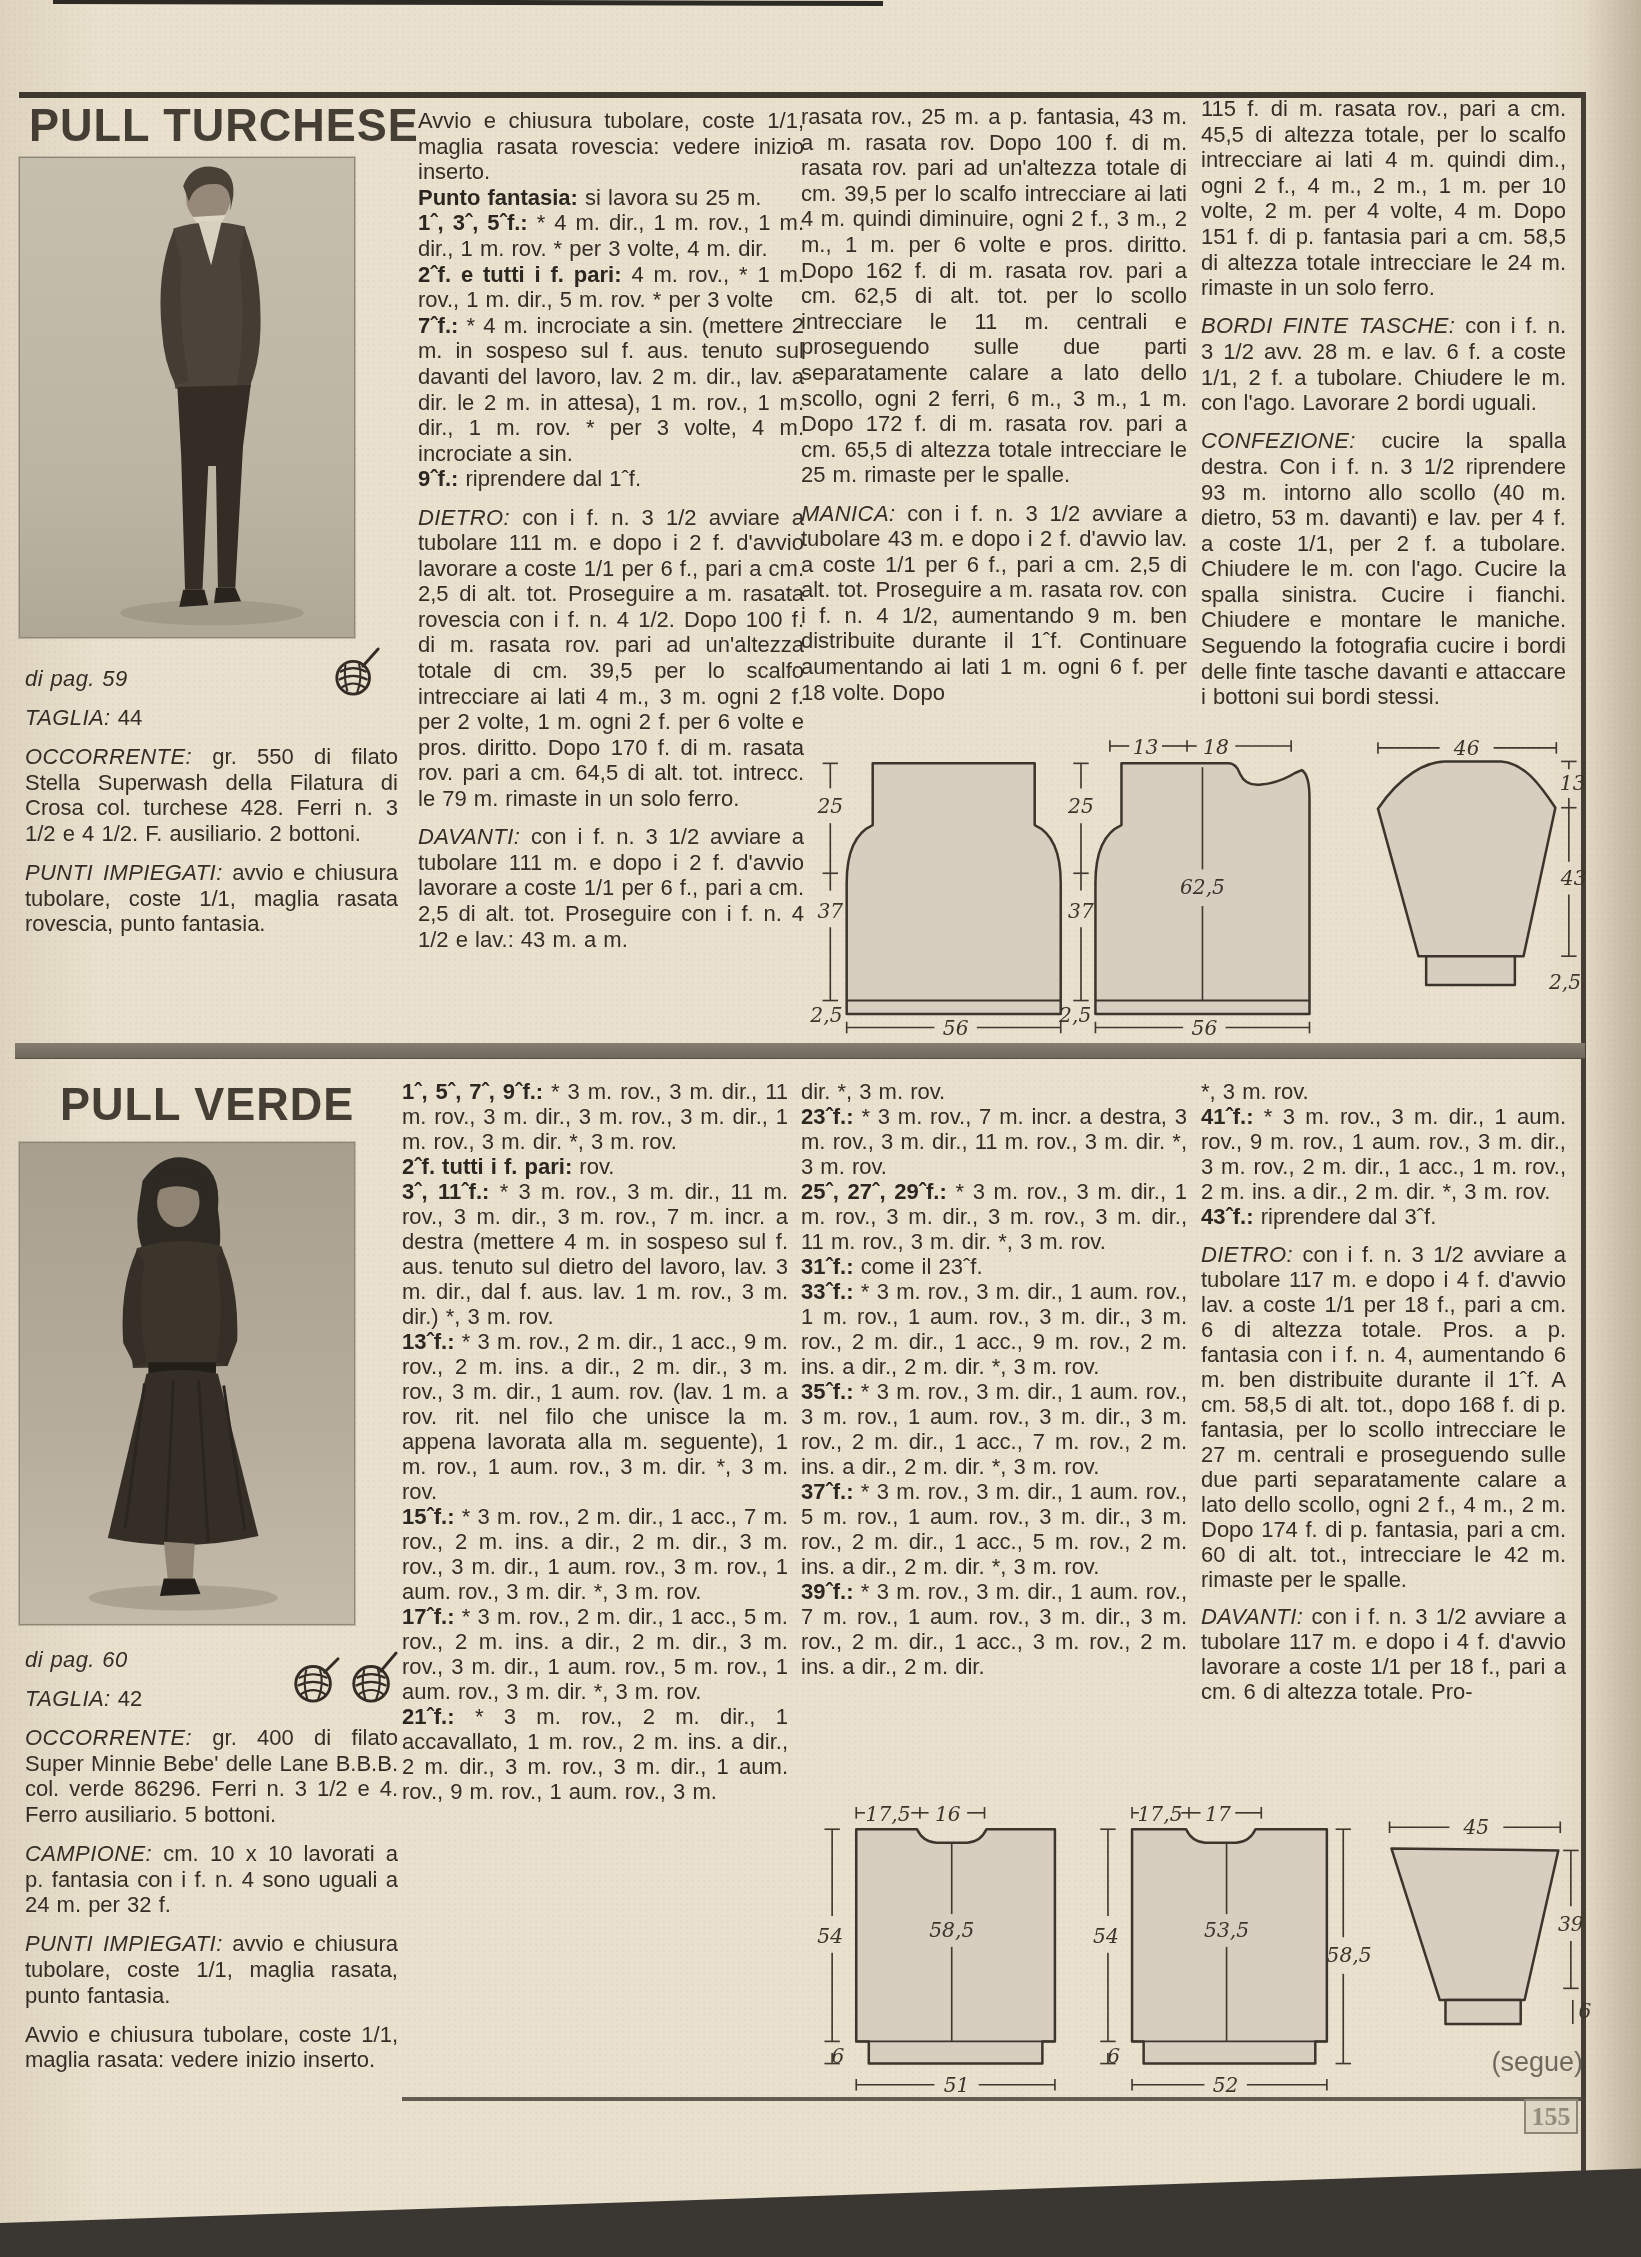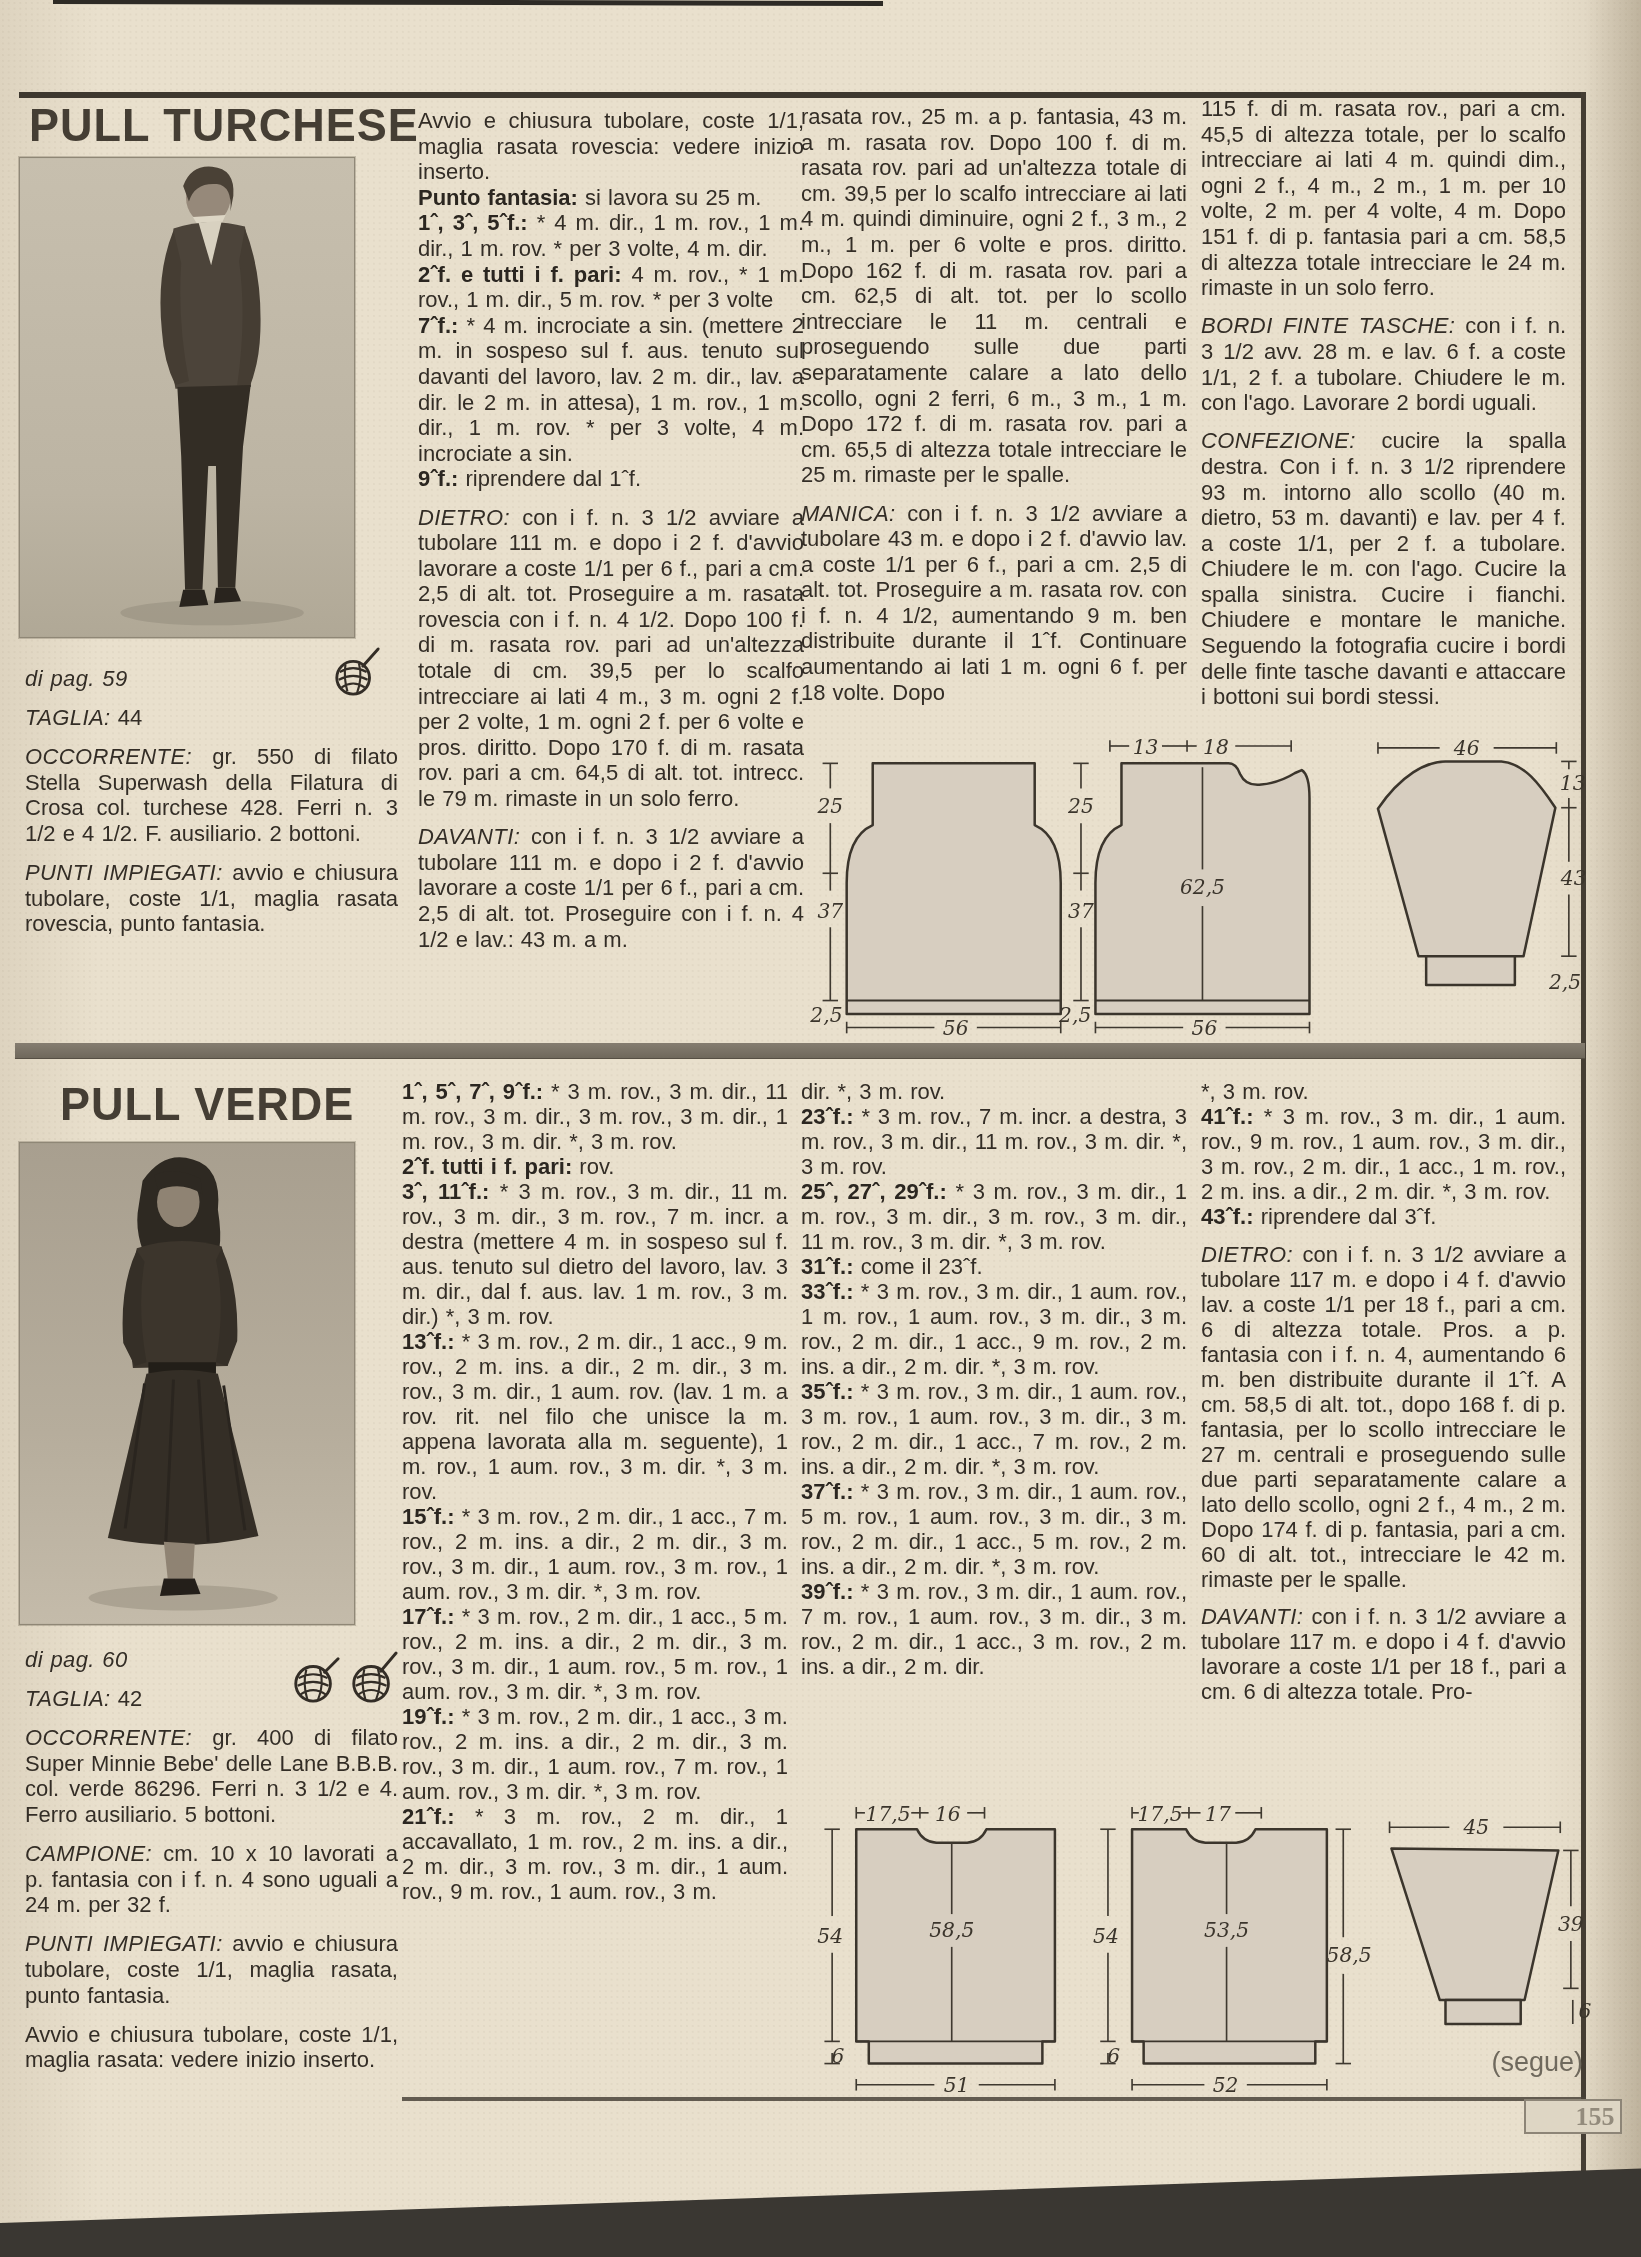--- a/index.html
+++ b/index.html
@@ -66,21 +66,21 @@
   .schem .piece line{stroke:#3b352c;stroke-width:2px;}
   .schem .dim line{stroke:#3f3930;stroke-width:1.7px;}
   .schem .dim text{font-family:"DejaVu Serif",serif;font-style:italic;font-size:21px;fill:#3b352c;}
   .schem .dim .ctr{text-anchor:middle;}
   
   #segue{position:absolute;left:1419px;top:2047px;width:164px;text-align:right;
     font-size:27px;color:#6f695d;}
   #pagenum{position:absolute;left:1524px;top:2099px;width:50px;height:31px;
     border:2.9px solid #8d8577;background:#ded6c4;color:#938b7c;
     font-family:"Liberation Serif",serif;font-weight:bold;font-size:26px;
-    text-align:center;line-height:31px;padding-left:44px;}
+    text-align:center;line-height:31px;}
 </style>
 </head>
 <body>
 
 <div class="texture"></div>
 <div class="vign"></div>
 <div class="scan-top"></div>
 <div class="top-rule"></div>
 <div class="right-rule"></div>
 <div class="right-shade"></div>
@@ -281,21 +281,20 @@
     <p class="para"><span class="lead-i">PUNTI IMPIEGATI:</span> avvio e chiusura tubolare, coste 1/1, maglia rasata, punto fantasia.</p>
     <p class="para">Avvio e chiusura tubolare, coste 1/1, maglia rasata: vedere inizio inserto.</p>
   </div>
 <div class="col s2" id="v-col2">
     <p class="para"><span class="lead-b">1ˆ, 5ˆ, 7ˆ, 9ˆf.:</span> * 3 m. rov., 3 m. dir., 11 m. rov., 3 m. dir., 3 m. rov., 3 m. dir., 1 m. rov., 3 m. dir. *, 3 m. rov.</p>
     <p class="para"><span class="lead-b">2ˆf. tutti i f. pari:</span> rov.</p>
     <p class="para"><span class="lead-b">3ˆ, 11ˆf.:</span> * 3 m. rov., 3 m. dir., 11 m. rov., 3 m. dir., 3 m. rov., 7 m. incr. a destra (mettere 4 m. in sospeso sul f. aus. tenuto sul dietro del lavoro, lav. 3 m. dir., dal f. aus. lav. 1 m. rov., 3 m. dir.) *, 3 m. rov.</p>
     <p class="para"><span class="lead-b">13ˆf.:</span> * 3 m. rov., 2 m. dir., 1 acc., 9 m. rov., 2 m. ins. a dir., 2 m. dir., 3 m. rov., 3 m. dir., 1 aum. rov. (lav. 1 m. a rov. rit. nel filo che unisce la m. appena lavorata alla m. seguente), 1 m. rov., 1 aum. rov., 3 m. dir. *, 3 m. rov.</p>
     <p class="para"><span class="lead-b">15ˆf.:</span> * 3 m. rov., 2 m. dir., 1 acc., 7 m. rov., 2 m. ins. a dir., 2 m. dir., 3 m. rov., 3 m. dir., 1 aum. rov., 3 m. rov., 1 aum. rov., 3 m. dir. *, 3 m. rov.</p>
     <p class="para"><span class="lead-b">17ˆf.:</span> * 3 m. rov., 2 m. dir., 1 acc., 5 m. rov., 2 m. ins. a dir., 2 m. dir., 3 m. rov., 3 m. dir., 1 aum. rov., 5 m. rov., 1 aum. rov., 3 m. dir. *, 3 m. rov.</p>
-    <p class="para"><span class="lead-b">19ˆf.:</span> * 3 m. rov., 2 m. dir., 1 acc., 3 m. rov., 2 m. ins. a dir., 2 m. dir., 3 m. rov., 3 m. dir., 1 aum. rov., 7 m. rov., 1 aum. rov., 3 m. dir. *, 3 m. rov.</p>
     <p class="para"><span class="lead-b">21ˆf.:</span> * 3 m. rov., 2 m. dir., 1 accavallato, 1 m. rov., 2 m. ins. a dir., 2 m. dir., 3 m. rov., 3 m. dir., 1 aum. rov., 9 m. rov., 1 aum. rov., 3 m.</p>
   </div>
 <div class="col s2" id="v-col3">
     <p class="para">dir. *, 3 m. rov.</p>
     <p class="para"><span class="lead-b">23ˆf.:</span> * 3 m. rov., 7 m. incr. a destra, 3 m. rov., 3 m. dir., 11 m. rov., 3 m. dir. *, 3 m. rov.</p>
     <p class="para"><span class="lead-b">25ˆ, 27ˆ, 29ˆf.:</span> * 3 m. rov., 3 m. dir., 1 m. rov., 3 m. dir., 3 m. rov., 3 m. dir., 11 m. rov., 3 m. dir. *, 3 m. rov.</p>
     <p class="para"><span class="lead-b">31ˆf.:</span> come il 23ˆf.</p>
     <p class="para"><span class="lead-b">33ˆf.:</span> * 3 m. rov., 3 m. dir., 1 aum. rov., 1 m. rov., 1 aum. rov., 3 m. dir., 3 m. rov., 2 m. dir., 1 acc., 9 m. rov., 2 m. ins. a dir., 2 m. dir. *, 3 m. rov.</p>
     <p class="para"><span class="lead-b">35ˆf.:</span> * 3 m. rov., 3 m. dir., 1 aum. rov., 3 m. rov., 1 aum. rov., 3 m. dir., 3 m. rov., 2 m. dir., 1 acc., 7 m. rov., 2 m. ins. a dir., 2 m. dir. *, 3 m. rov.</p>
     <p class="para"><span class="lead-b">37ˆf.:</span> * 3 m. rov., 3 m. dir., 1 aum. rov., 5 m. rov., 1 aum. rov., 3 m. dir., 3 m. rov., 2 m. dir., 1 acc., 5 m. rov., 2 m. ins. a dir., 2 m. dir. *, 3 m. rov.</p>

